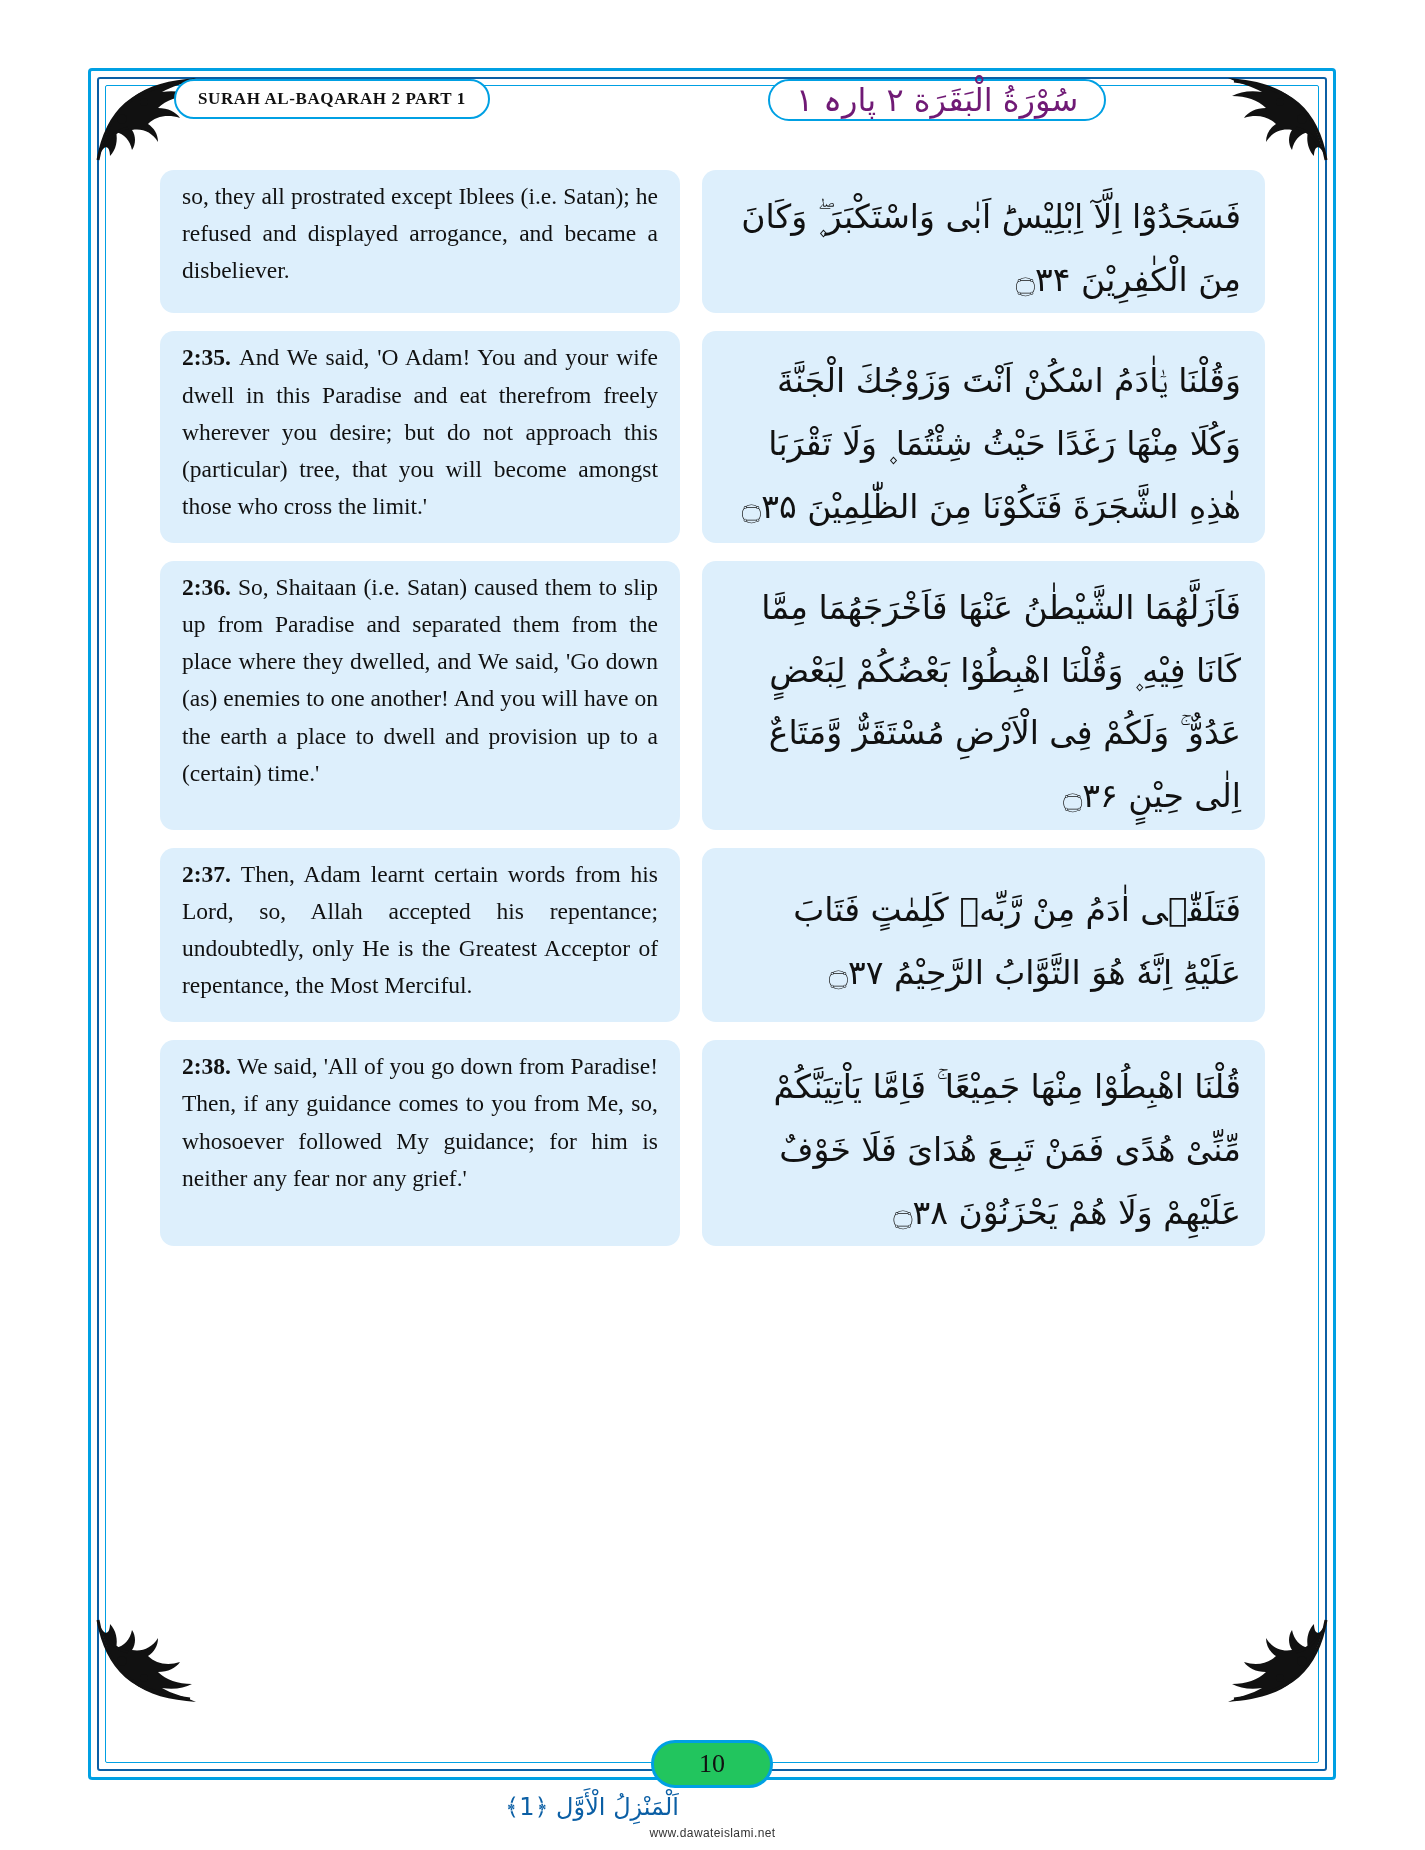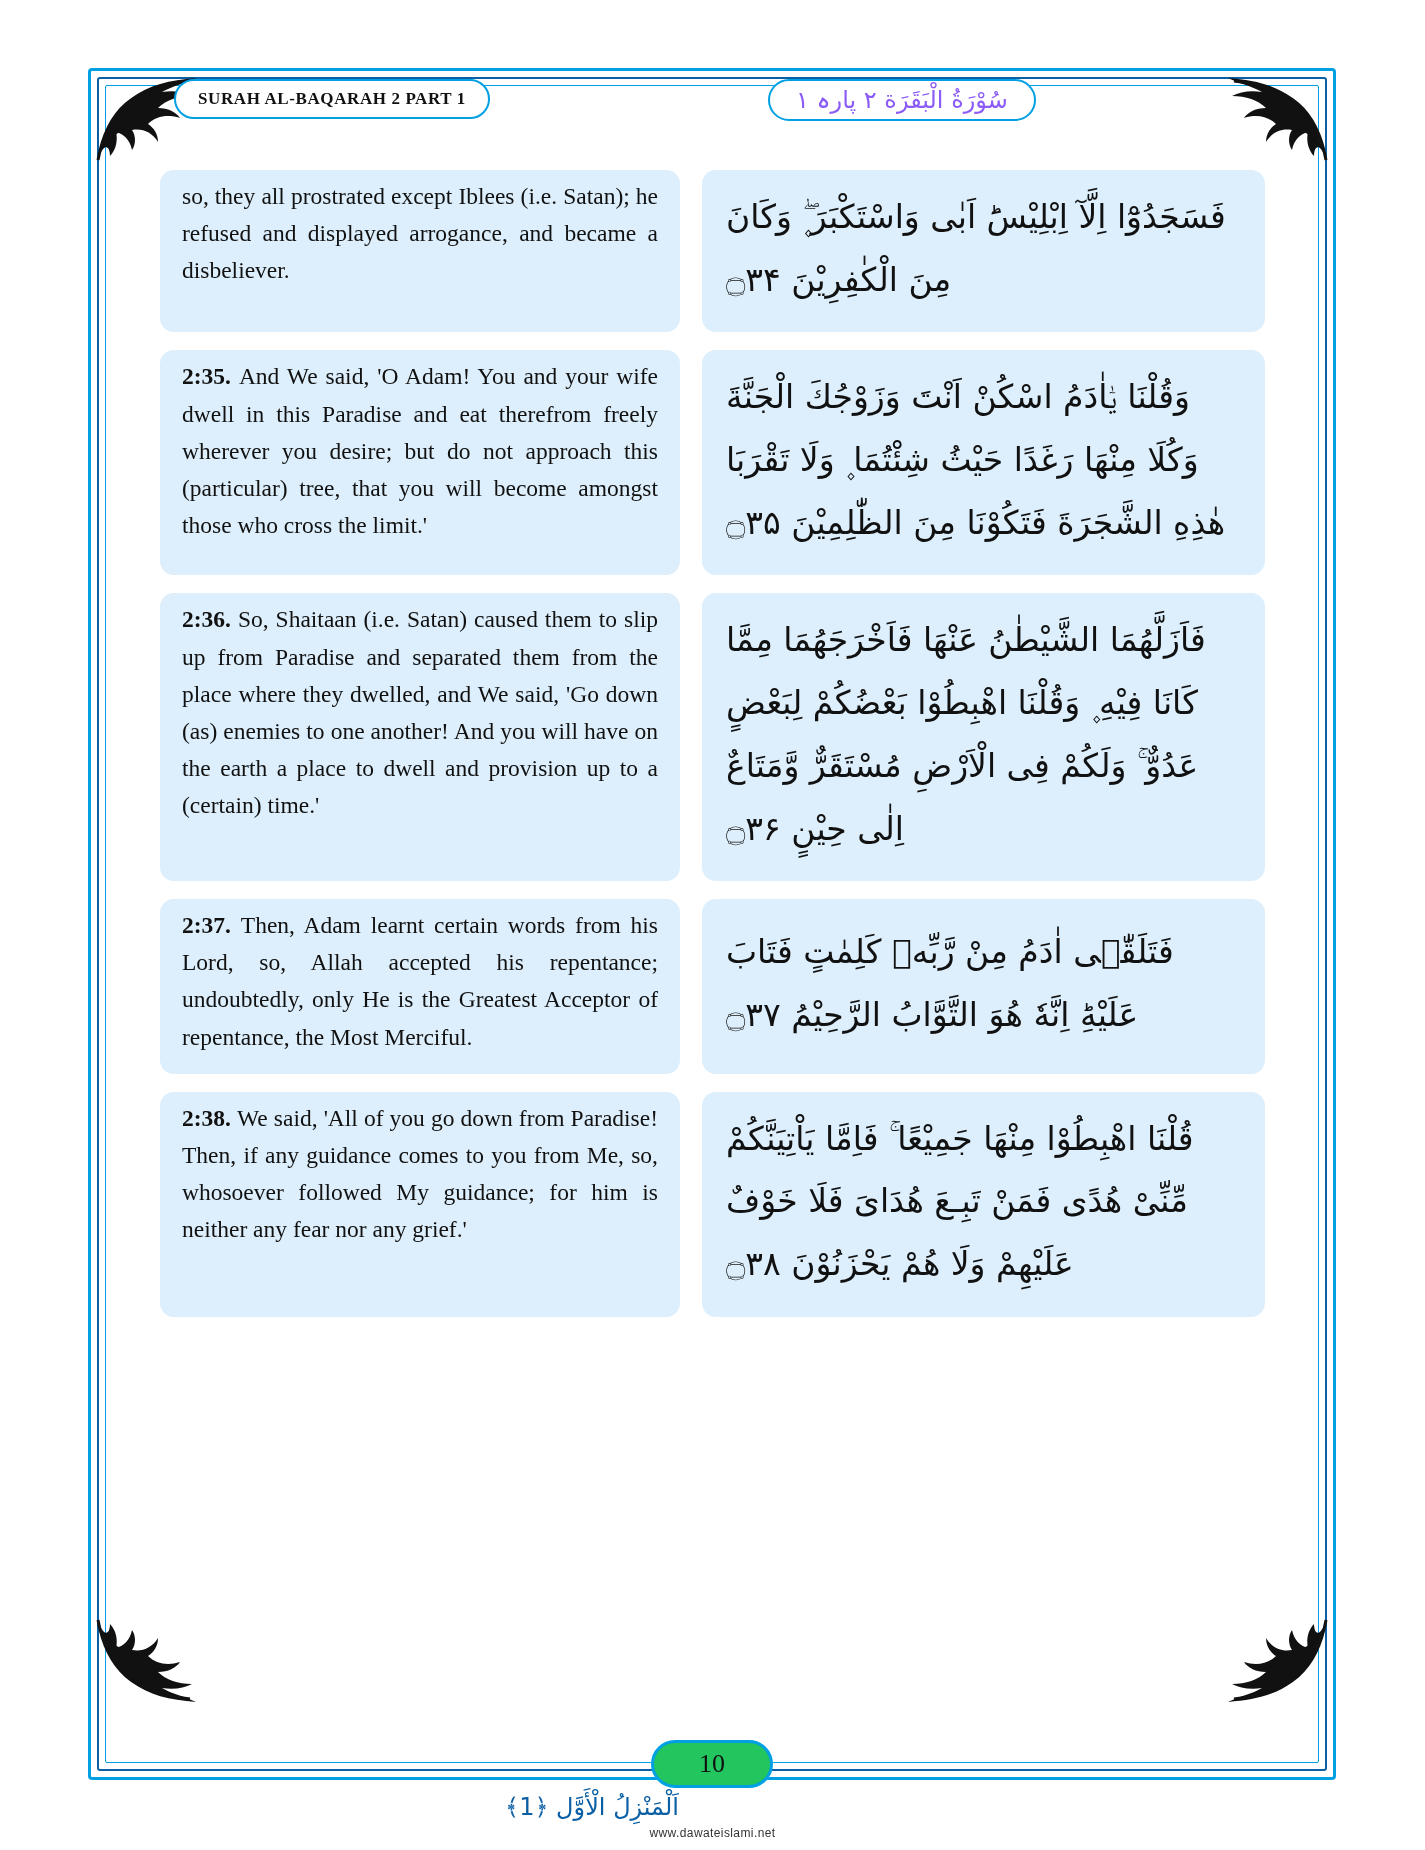--- a/index.html
+++ b/index.html
@@ -83,22 +83,22 @@
     height: 42px;
     padding: 0 26px;
     border: 2.5px solid #00a0e3;
     border-radius: 21px;
     background: #ffffff;
     display: flex; align-items: center; justify-content: center;
     box-sizing: border-box;
   }
   .surah-tab-ar span {
     font-family: "DejaVu Sans", sans-serif;
-    font-size: 24px;
-    color: #8b5cf6;
+    font-size: 32px;
+    color: #701a75;
     direction: rtl;
     white-space: nowrap;
   }
 
   
   .content {
     position: absolute;
     left: 160px; top: 170px;
     width: 1105px;
     display: flex;
@@ -121,27 +121,27 @@
     font-family: "Liberation Serif", serif;
     font-size: 23.5px;
     line-height: 1.58;
     color: #111;
     text-align: justify;
     text-justify: inter-word;
   }
   .cell-en .num { font-weight: bold; }
   .cell-ar {
     width: 563px;
-    padding: 16px 24px 21px 24px;
+    padding: 16px 24px 2px 24px;
     font-family: "DejaVu Sans", sans-serif;
     font-size: 33px;
     line-height: 1.9;
     color: #111;
     direction: rtl;
-    text-align: left;
+    text-align: right;
     display: flex;
     align-items: center;
     justify-content: center;
   }
   .cell-ar > span { display: block; width: 100%; }
 
   
   .page-num {
     position: absolute;
     left: 651px; top: 1740px;

